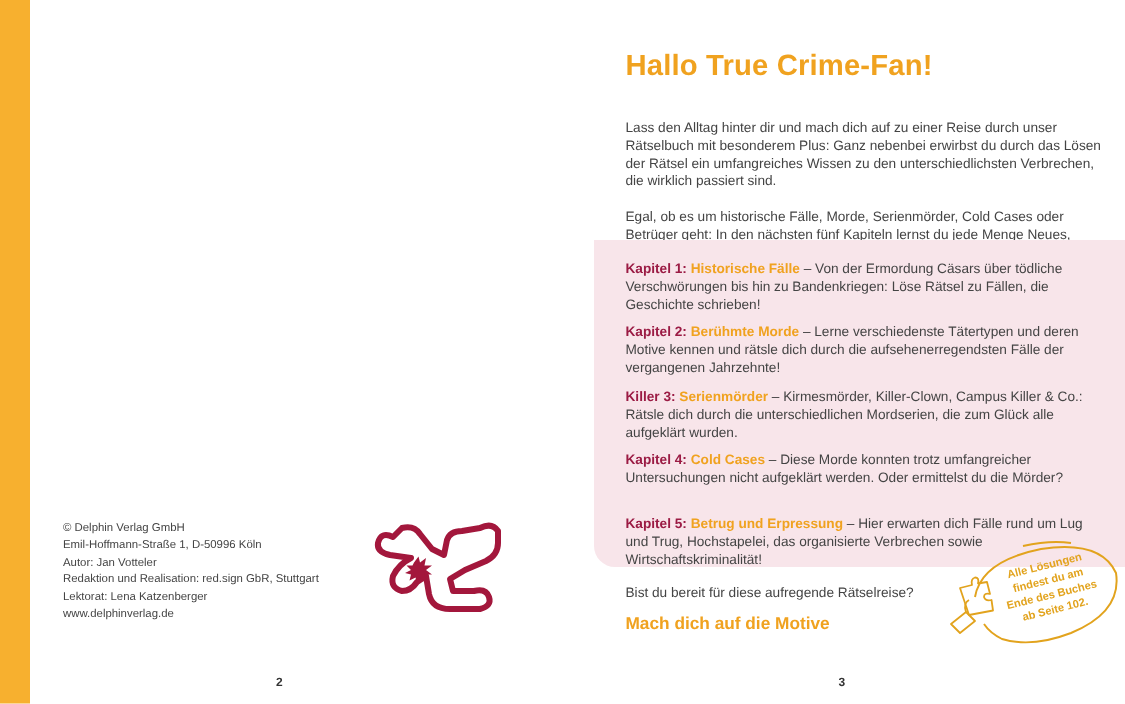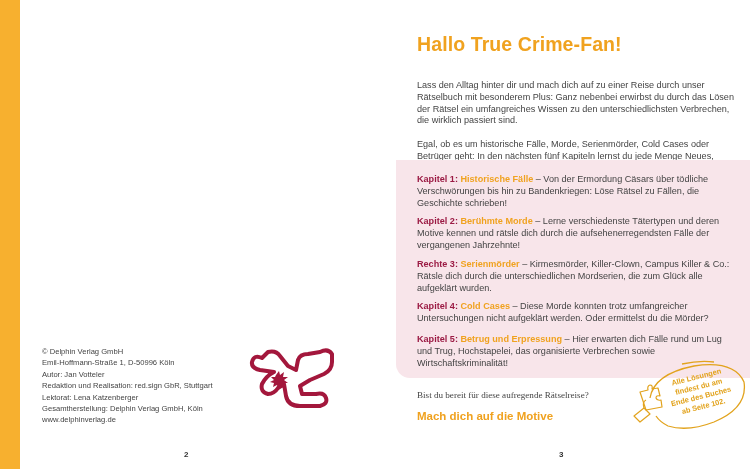--- a/index.html
+++ b/index.html
@@ -25,42 +25,41 @@
   .intro p { margin:0 0 11.8px 0; }
 
   .chapters {
     position:absolute; left:396px; top:160px; width:354px; height:218px;
     background:#f8e5ea; border-bottom-left-radius:14px;
   }
   .chapter { position:absolute; left:21px; width:320px; font-size:9.1px; line-height:11.8px; color:#444; }
   .ch-label { color:#9b1b44; font-weight:bold; }
   .ch-name { color:#f0a21f; font-weight:bold;text-align:center; }
 
-  .question { position:absolute; left:417px; top:390px; font-size:9.1px; color:#444; white-space:nowrap;font-family:Liberation Serif, serif; }
+  .question { position:absolute; left:417px; top:390px; font-size:9.1px; color:#444; white-space:nowrap; }
   .cta { position:absolute; left:417px; top:410px; font-size:11.5px; line-height:13px; font-weight:bold; color:#f0a21f; }
 
   .badge { position:absolute; left:610px; top:360px; width:140px; height:80px; }
   .badge-text {
     position:absolute; left:655px; top:372px; width:90px;
     transform:rotate(-14deg); transform-origin:center;
     font-size:7.4px; line-height:10px; font-weight:bold; color:#e2a31d; text-align:center;
   }
 </style>
 </head>
 <body>
 
 <div class="strip"></div>
 
 <div class="imprint">
   <div>© Delphin Verlag GmbH</div>
   <div>Emil-Hoffmann-Straße 1, D-50996 Köln</div>
   <div>Autor: Jan Votteler</div>
   <div>Redaktion und Realisation: red.sign GbR, Stuttgart</div>
   <div>Lektorat: Lena Katzenberger</div>
-  <div>Gesamtherstellung: Delphin Verlag GmbH, Köln</div>
   <div>www.delphinverlag.de</div>
 </div>
 
 <svg class="chalk" viewBox="0 0 100 80">
   <path d="M22 18 Q14 14 12 22 Q11 28 20 30 L34 32 Q26 36 22 44 Q20 52 28 54 Q34 54 38 48 L44 44 L46 56 Q48 66 60 66 L80 66 Q88 64 86 58 Q84 52 76 54 L62 54 L60 46 L70 40 L84 34 Q92 30 92 22 L92 14 Q88 8 80 12 L68 14 Q60 14 58 20 L56 30 L48 26 L40 16 Q36 10 28 12 Z" fill="none" stroke="#a3173c" stroke-width="4" stroke-linejoin="round"></path>
   <path d="M36 35 l3 -4 l1 4 l4 -3 l-1 5 l5 0 l-4 3 l4 3 l-5 0 l1 5 l-4 -3 l-2 4 l-1 -4 l-4 2 l1 -4 l-4 -1 l4 -2 l-3 -3 l4 0 Z" fill="#a3173c"></path>
 </svg>
 
 <div class="pagenum pn-left">2</div>
 
@@ -74,28 +73,28 @@
 <div class="chapters">
   <div class="chapter" style="top:14px">
     <span class="ch-label">Kapitel 1:</span>
     <span class="ch-name">Historische Fälle</span><span> – Von der Ermordung Cäsars über tödliche Verschwörungen bis hin zu Bandenkriegen: Löse Rätsel zu Fällen, die Geschichte schrieben!</span>
   </div>
   <div class="chapter" style="top:56px">
     <span class="ch-label">Kapitel 2:</span>
     <span class="ch-name">Berühmte Morde</span><span> – Lerne verschiedenste Tätertypen und deren Motive kennen und rätsle dich durch die aufsehenerregendsten Fälle der vergangenen Jahrzehnte!</span>
   </div>
   <div class="chapter" style="top:99px">
-    <span class="ch-label">Rechte 3:</span>
+    <span class="ch-label">Killer 3:</span>
     <span class="ch-name">Serienmörder</span><span> – Kirmesmörder, Killer-Clown, Campus Killer &amp; Co.: Rätsle dich durch die unterschiedlichen Mordserien, die zum Glück alle aufgeklärt wurden.</span>
   </div>
   <div class="chapter" style="top:141px">
     <span class="ch-label">Kapitel 4:</span>
     <span class="ch-name">Cold Cases</span><span> – Diese Morde konnten trotz umfangreicher Untersuchungen nicht aufgeklärt werden. Oder ermittelst du die Mörder?</span>
   </div>
-  <div class="chapter" style="top:174px">
+  <div class="chapter" style="top:184px">
     <span class="ch-label">Kapitel 5:</span>
     <span class="ch-name">Betrug und Erpressung</span><span> – Hier erwarten dich Fälle rund um Lug und Trug, Hochstapelei, das organisierte Verbrechen sowie Wirtschaftskriminalität!</span>
   </div>
 </div>
 
 <div class="question">Bist du bereit für diese aufregende Rätselreise?</div>
 <div class="cta">
   <div>Mach dich auf die Motive</div>
 </div>
 

